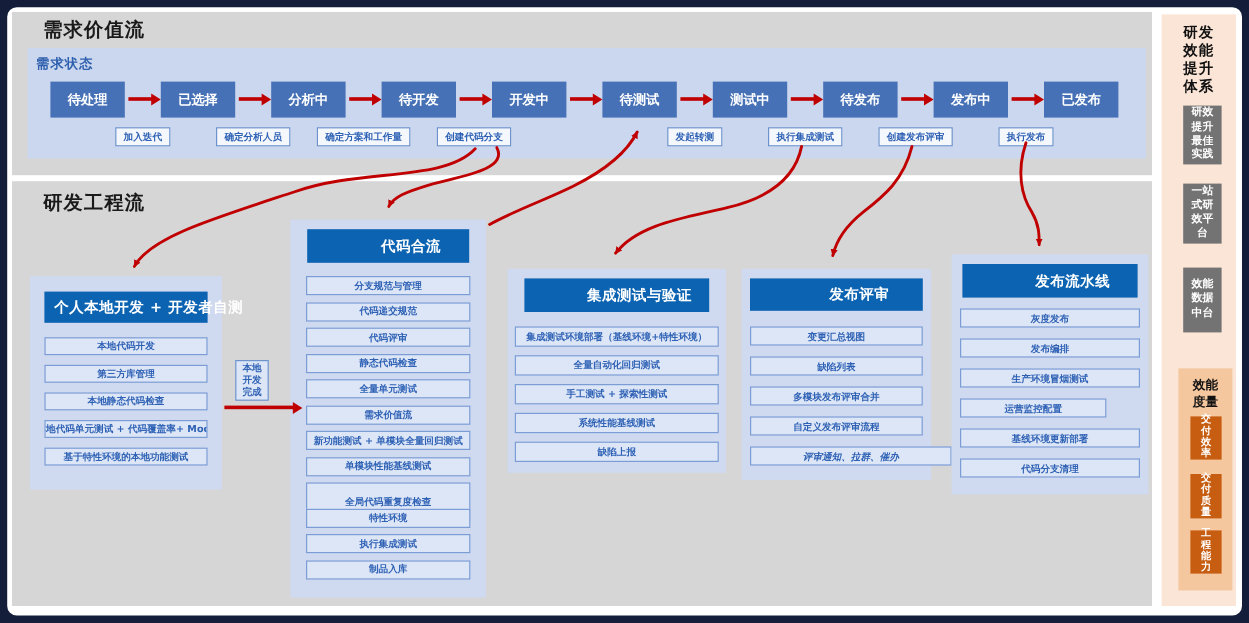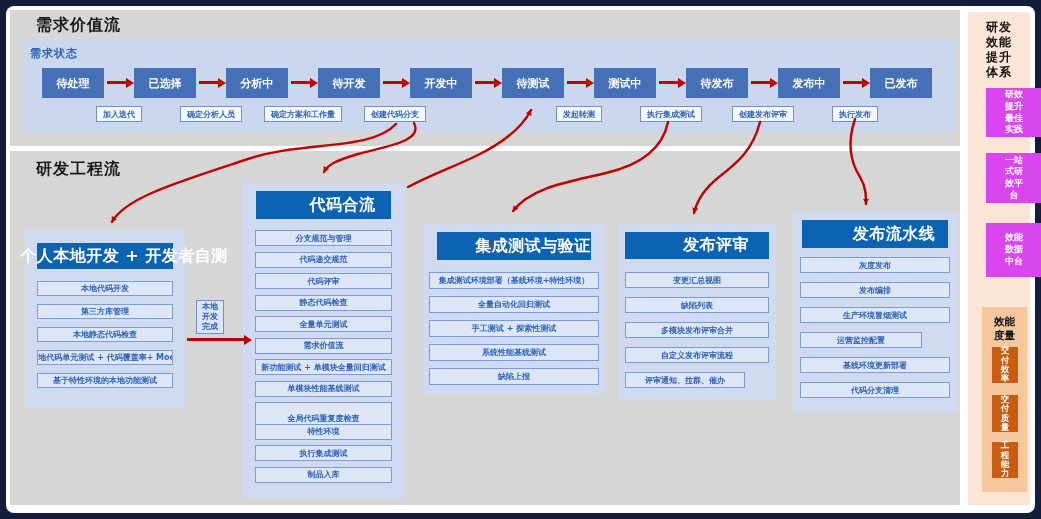--- a/index.html
+++ b/index.html
@@ -14,32 +14,32 @@
   .panel-title{position:absolute;left:7px;top:6px;font-size:11px;font-weight:bold;color:#2e5fae;letter-spacing:1px;}
   .state-box{position:absolute;top:28px;width:62px;height:30px;background:#4671b6;color:#ffffff;
     font-size:11px;font-weight:bold;display:flex;align-items:center;justify-content:center;white-space:nowrap;}
   .harrow{position:absolute;height:3px;background:#c00000;}
   .harrow::after{content:'';position:absolute;right:-7px;top:-3.5px;width:0;height:0;
     border-left:8px solid #c00000;border-top:5px solid transparent;border-bottom:5px solid transparent;}
   .trans-label{position:absolute;top:66px;height:16px;background:#f4f7fc;border:1px solid #6d92cc;
     color:#2f62b5;font-size:8px;font-weight:bold;display:flex;align-items:center;justify-content:center;
     padding:0 6px;white-space:nowrap;transform:translateX(-50%);}
   .col-panel{position:absolute;background:#cfdaf0;}
-  .col-header{position:absolute;background:#0b63b1;color:#ffffff;font-weight:bold;font-size:16px;
+  .col-header{position:absolute;background:#0b63b1;color:#ffffff;font-weight:bold;font-size:12px;
     display:flex;align-items:center;justify-content:center;white-space:nowrap;letter-spacing:0.5px;padding-left:38px;}
   .col-item{position:absolute;background:#dde6f7;border:1px solid #7b9cd4;color:#2f62b5;
     font-size:8px;font-weight:bold;display:flex;align-items:center;justify-content:center;
     white-space:nowrap;overflow:hidden;}
   .connector-box{position:absolute;left:196px;top:300px;width:28px;height:34px;background:#dde6f7;
     border:1px solid #6d92cc;color:#2f62b5;font-size:8px;font-weight:bold;line-height:1.25;
     display:flex;align-items:center;justify-content:center;text-align:center;white-space:pre-line;}
   .sidebar{position:absolute;left:968px;top:12px;width:62px;height:493px;background:#fbe5d6;}
   .sidebar-title{position:absolute;left:0;top:8px;width:100%;text-align:center;color:#111111;
     font-size:12px;font-weight:bold;line-height:1.25;white-space:pre-line;letter-spacing:1px;}
-  .pillar{position:absolute;left:18px;width:56px;background:#d946ef;color:#ffffff;font-size:9px;
+  .pillar{position:absolute;left:18px;width:32px;background:#737373;color:#ffffff;font-size:9px;
     font-weight:bold;line-height:1.3;display:flex;align-items:center;justify-content:center;
     text-align:center;white-space:pre-line;}
   .metrics-panel{position:absolute;left:14px;top:295px;width:45px;height:185px;background:#f4c79f;}
   .metrics-title{position:absolute;left:0;top:8px;width:100%;text-align:center;color:#111111;
     font-size:10.5px;font-weight:bold;line-height:1.3;white-space:pre-line;}
   .metric-box{position:absolute;left:10px;width:26px;background:#c65d11;color:#ffffff;font-size:8.5px;
     font-weight:bold;line-height:1.1;display:flex;align-items:center;justify-content:center;
     text-align:center;white-space:pre-line;}
   svg.flow{position:absolute;left:0;top:0;pointer-events:none;}
 </style>
@@ -120,21 +120,21 @@
         <div class="col-item" style="left: 6px; top: 96px; width: 170px; height: 17px;">手工测试 + 探索性测试</div>
         <div class="col-item" style="left: 6px; top: 120px; width: 170px; height: 17px;">系统性能基线测试</div>
         <div class="col-item" style="left: 6px; top: 144px; width: 170px; height: 17px;">缺陷上报</div>
       </div>
       <div class="col-panel" style="left: 618px; top: 224px; width: 158px; height: 176px;">
         <div class="col-header" style="left: 7px; top: 8px; width: 144px; height: 27px;">发布评审</div>
         <div class="col-item" style="left: 7px; top: 48px; width: 144px; height: 16px;">变更汇总视图</div>
         <div class="col-item" style="left: 7px; top: 73px; width: 144px; height: 16px;">缺陷列表</div>
         <div class="col-item" style="left: 7px; top: 98px; width: 144px; height: 16px;">多模块发布评审合并</div>
         <div class="col-item" style="left: 7px; top: 123px; width: 144px; height: 16px;">自定义发布评审流程</div>
-        <div class="col-item" style="left: 7px; top: 148px; width: 120px; height: 16px;">评审通知、拉群、催办</div>
+        <div class="col-item" style="left: 7px; top: 148px; width: 168px; height: 16px; font-style: italic;">评审通知、拉群、催办</div>
       </div>
       <div class="col-panel" style="left: 793px; top: 212px; width: 164px; height: 200px;">
         <div class="col-header" style="left: 9px; top: 8px; width: 146px; height: 28px;">发布流水线</div>
         <div class="col-item" style="left: 7px; top: 45px; width: 150px; height: 16px;">灰度发布</div>
         <div class="col-item" style="left: 7px; top: 70px; width: 150px; height: 16px;">发布编排</div>
         <div class="col-item" style="left: 7px; top: 95px; width: 150px; height: 16px;">生产环境冒烟测试</div>
         <div class="col-item" style="left: 7px; top: 120px; width: 122px; height: 16px;">运营监控配置</div>
         <div class="col-item" style="left: 7px; top: 145px; width: 150px; height: 16px;">基线环境更新部署</div>
         <div class="col-item" style="left: 7px; top: 170px; width: 150px; height: 16px;">代码分支清理</div>
       </div>

